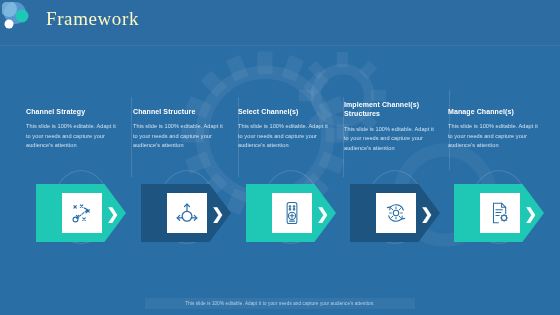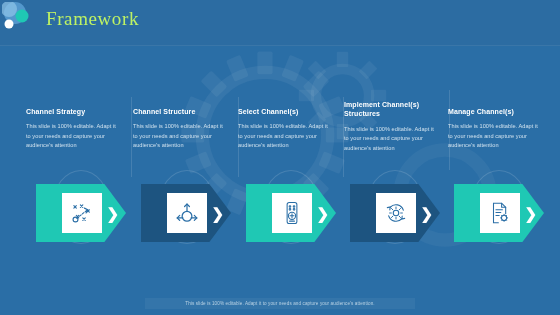--- a/index.html
+++ b/index.html
@@ -21,21 +21,21 @@
     background:#2c6ca2;
   }
   .header:after{
     content:"";position:absolute;left:0;bottom:0;width:560px;height:1px;
     background:rgba(255,255,255,0.07);
   }
   .logo{position:absolute;left:2px;top:2px;width:42px;height:34px;}
   .title{
     position:absolute;left:46px;top:8px;
     font-family:"Liberation Serif", serif;
-    font-size:19px;color:#bef264;letter-spacing:.6px;
+    font-size:19px;color:#fef9c3;letter-spacing:.6px;
   }
 
   
   .card{position:absolute;width:96px;}
   .card .divider{
     position:absolute;left:-8px;top:-10px;width:1px;height:80px;
     background:rgba(255,255,255,0.13);
   }
   .card .divider.right{left:auto;right:-10px;}
   .card h3{

